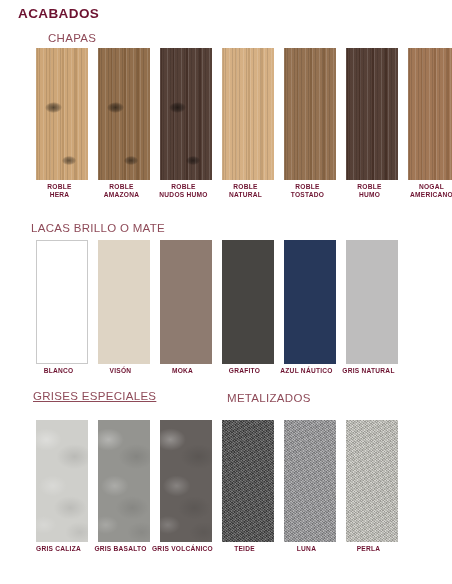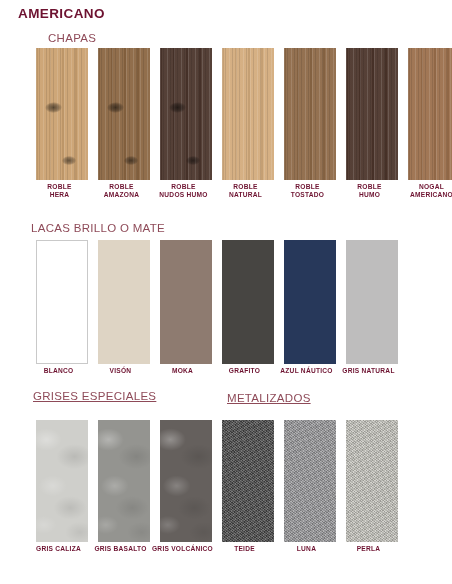--- a/index.html
+++ b/index.html
@@ -28,21 +28,21 @@
   .section-title {
     position: absolute;
     font-size: 11.5px;
     font-weight: normal;
     letter-spacing: 0.3px;
     color: #8e4a58;
   }
   #sec-chapas   { left: 36px; top: 32px; margin-left: 12px; }
   #sec-lacas    { left: 31px; top: 222px; }
   #sec-grises   { left: 33px; top: 390px; text-decoration: underline; }
-  #sec-metal    { left: 227px; top: 392px; text-decoration: underline; }
+  #sec-metal    { left: 227px; top: 392px; }
 
   
   .swatch-row {
     position: absolute;
     display: flex;
   }
   .swatch-cell {
     display: flex;
     flex-direction: column;
     align-items: center;
@@ -141,21 +141,21 @@
         rgba(255,255,255,0.16) 0px, rgba(255,255,255,0.16) 1px,
         rgba(0,0,0,0.13) 1px, rgba(0,0,0,0.13) 2px),
       repeating-linear-gradient(-51deg,
         rgba(255,255,255,0.12) 0px, rgba(255,255,255,0.12) 1px,
         rgba(0,0,0,0.10) 1px, rgba(0,0,0,0.10) 2px);
   }
 </style>
 </head>
 <body>
 
-<div class="page-title">AMERICANO</div>
+<div class="page-title">ACABADOS</div>
 
 <div class="section-title" id="sec-chapas">CHAPAS</div>
 <div class="swatch-row" id="row-chapas">
     <div class="swatch-cell">
       <div class="swatch wood knot knot2" style="background-color: rgb(203, 161, 112);"></div>
       <div class="swatch-label" style="color: rgb(109, 18, 48);">ROBLE
 HERA</div>
     </div>
     <div class="swatch-cell">
       <div class="swatch wood knot knot2" style="background-color: rgb(138, 101, 65);"></div>

